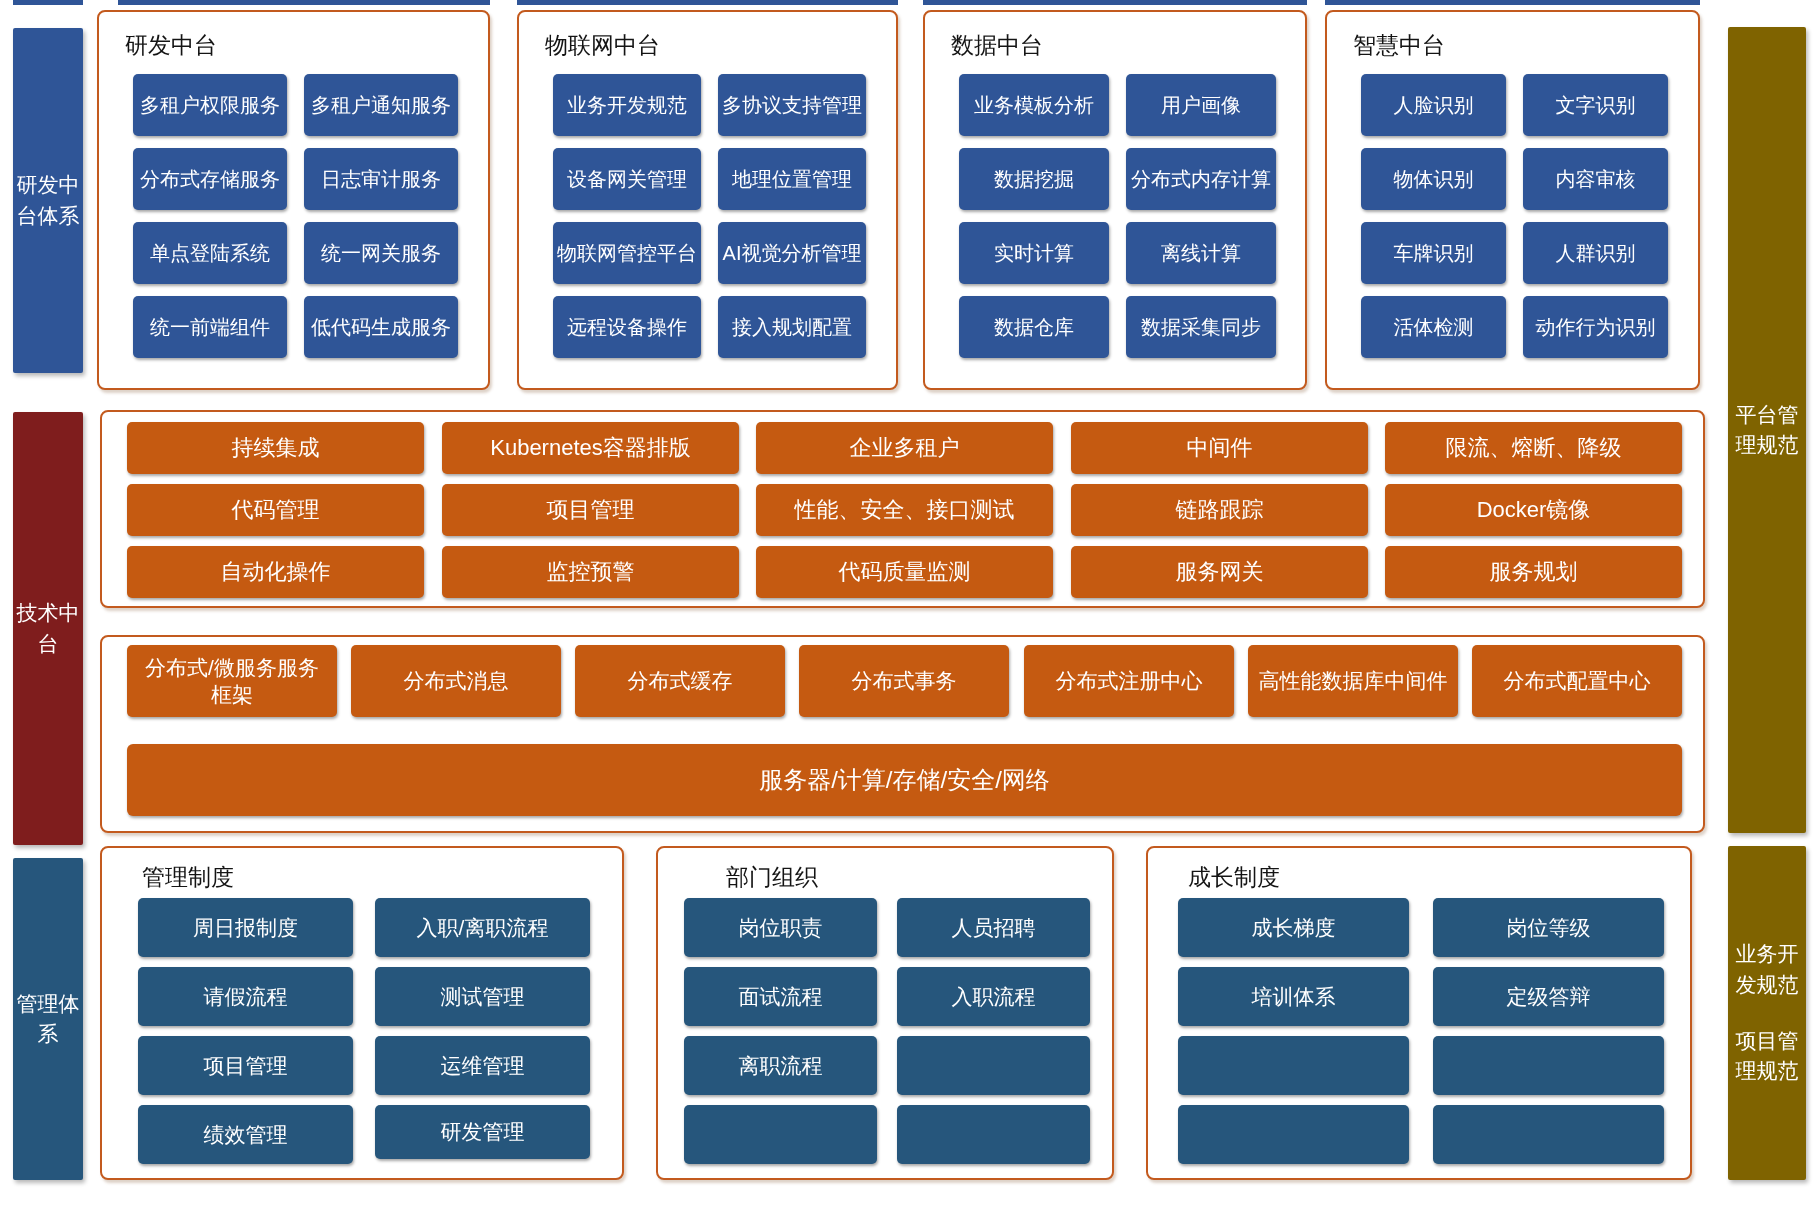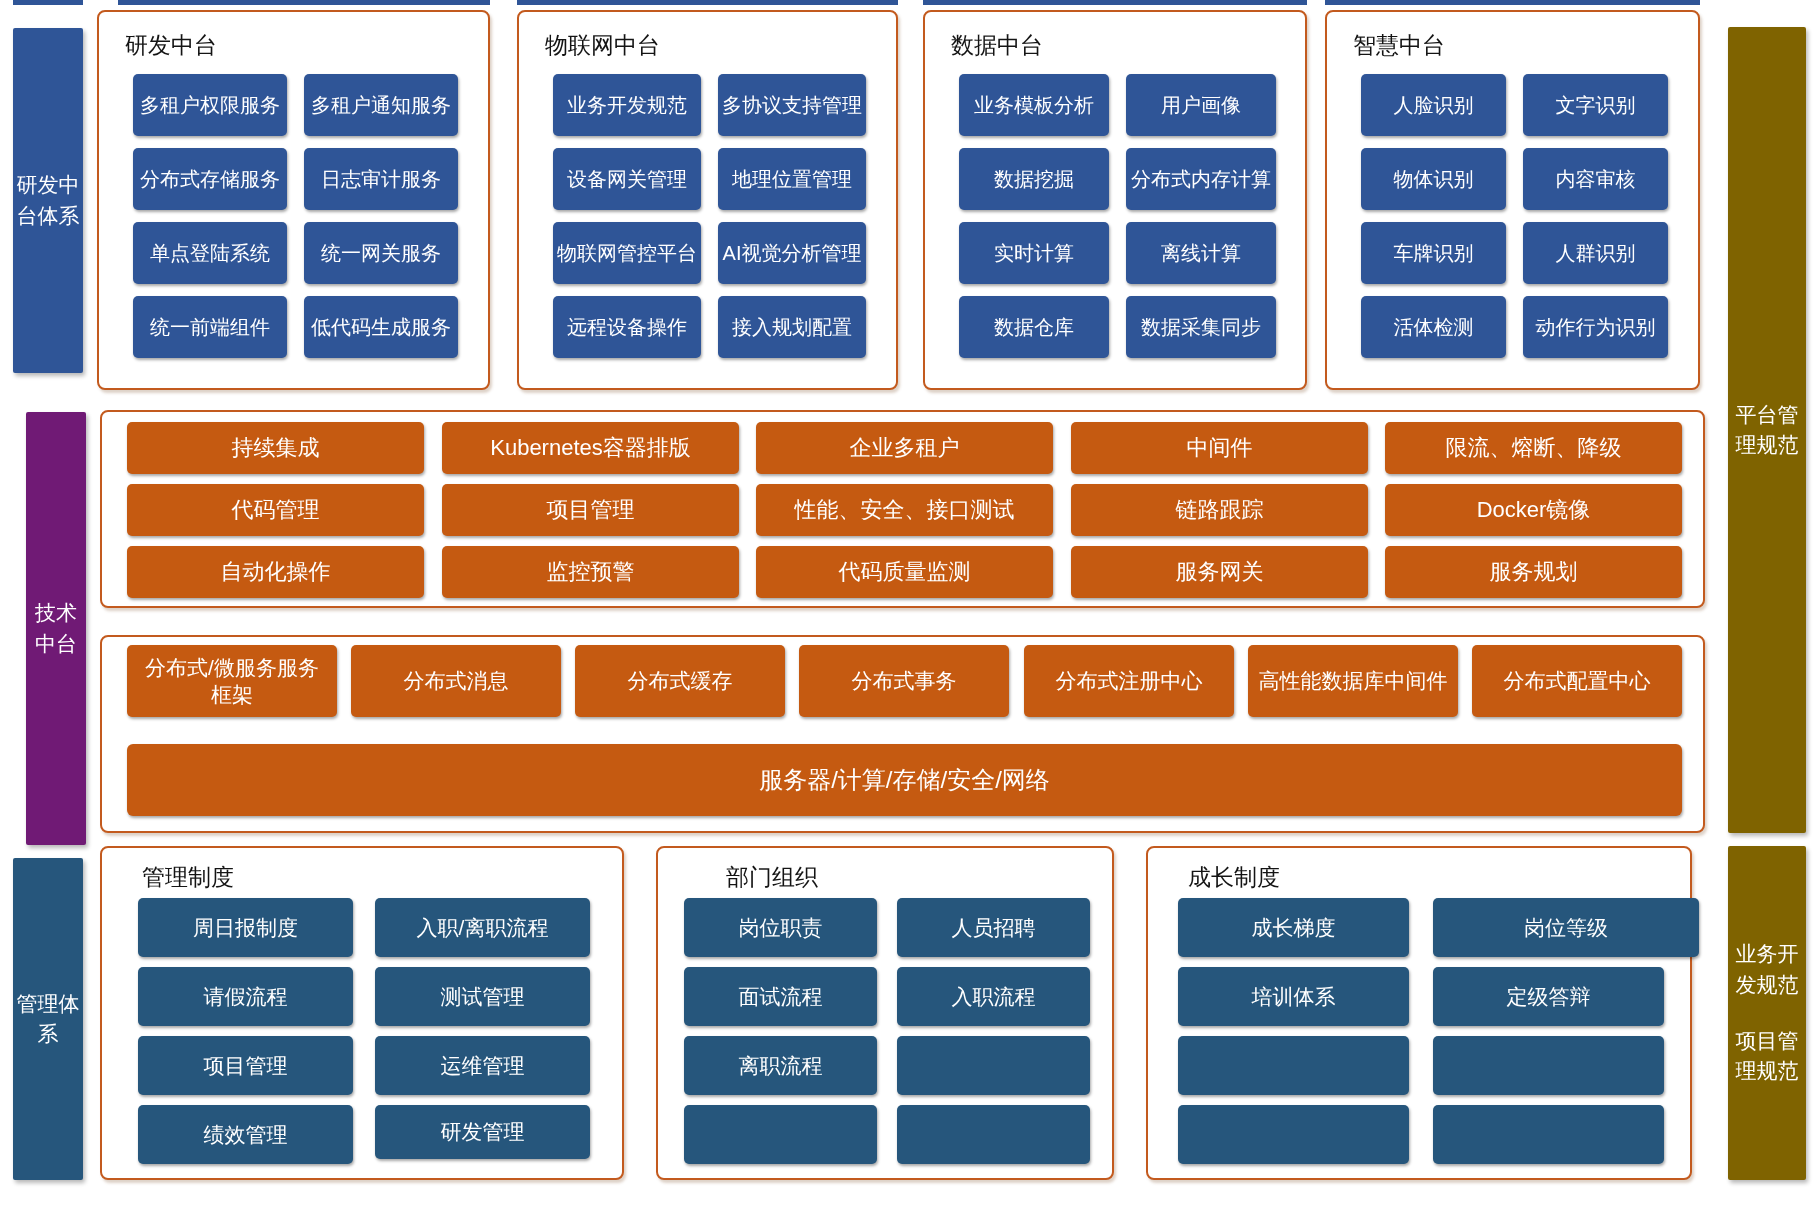--- a/index.html
+++ b/index.html
@@ -28,21 +28,21 @@
 
 <div id="stage">
     <div class="strip" style="left: 13px; width: 70px;"></div>
     <div class="strip" style="left: 118px; width: 372px;"></div>
     <div class="strip" style="left: 517px; width: 381px;"></div>
     <div class="strip" style="left: 923px; width: 384px;"></div>
     <div class="strip" style="left: 1325px; width: 375px;"></div>
     <div class="sideblock" style="left: 13px; top: 28px; width: 70px; height: 345px; background: rgb(47, 85, 151);">
       <div class="side-label">研发中台体系</div>
     </div>
-    <div class="sideblock" style="left: 26px; top: 412px; width: 60px; height: 433px; background: #701a75;">
+    <div class="sideblock" style="left: 13px; top: 412px; width: 70px; height: 433px; background: #7f1d1d;">
       <div class="side-label">技术中台</div>
     </div>
     <div class="sideblock" style="left: 13px; top: 858px; width: 70px; height: 322px; background: rgb(38, 86, 124);">
       <div class="side-label">管理体系</div>
     </div>
     <div class="sideblock" style="left: 1728px; top: 27px; width: 78px; height: 806px; background: rgb(127, 99, 0);">
       <div class="side-label">平台管理规范</div>
     </div>
     <div class="sideblock" style="left: 1728px; top: 846px; width: 78px; height: 334px; background: rgb(127, 99, 0);">
       <div class="side-label">业务开发规范</div>
@@ -137,21 +137,21 @@
       <div class="btn darkblue" style="left: 26px; top: 119px; width: 193px; height: 59px;">面试流程</div>
       <div class="btn darkblue" style="left: 239px; top: 119px; width: 193px; height: 59px;">入职流程</div>
       <div class="btn darkblue" style="left: 26px; top: 188px; width: 193px; height: 59px;">离职流程</div>
       <div class="btn darkblue" style="left: 239px; top: 188px; width: 193px; height: 59px;"></div>
       <div class="btn darkblue" style="left: 26px; top: 257px; width: 193px; height: 59px;"></div>
       <div class="btn darkblue" style="left: 239px; top: 257px; width: 193px; height: 59px;"></div>
     </div>
     <div class="panel" style="left: 1146px; top: 846px; width: 546px; height: 334px;">
       <div class="panel-title" style="left: 40px; top: 14px;">成长制度</div>
       <div class="btn darkblue" style="left: 30px; top: 50px; width: 231px; height: 59px;">成长梯度</div>
-      <div class="btn darkblue" style="left: 285px; top: 50px; width: 266px; height: 59px;">岗位等级</div>
+      <div class="btn darkblue" style="left: 285px; top: 50px; width: 231px; height: 59px;">岗位等级</div>
       <div class="btn darkblue" style="left: 30px; top: 119px; width: 231px; height: 59px;">培训体系</div>
       <div class="btn darkblue" style="left: 285px; top: 119px; width: 231px; height: 59px;">定级答辩</div>
       <div class="btn darkblue" style="left: 30px; top: 188px; width: 231px; height: 59px;"></div>
       <div class="btn darkblue" style="left: 285px; top: 188px; width: 231px; height: 59px;"></div>
       <div class="btn darkblue" style="left: 30px; top: 257px; width: 231px; height: 59px;"></div>
       <div class="btn darkblue" style="left: 285px; top: 257px; width: 231px; height: 59px;"></div>
     </div>
   </div>
 
 </body></html>

